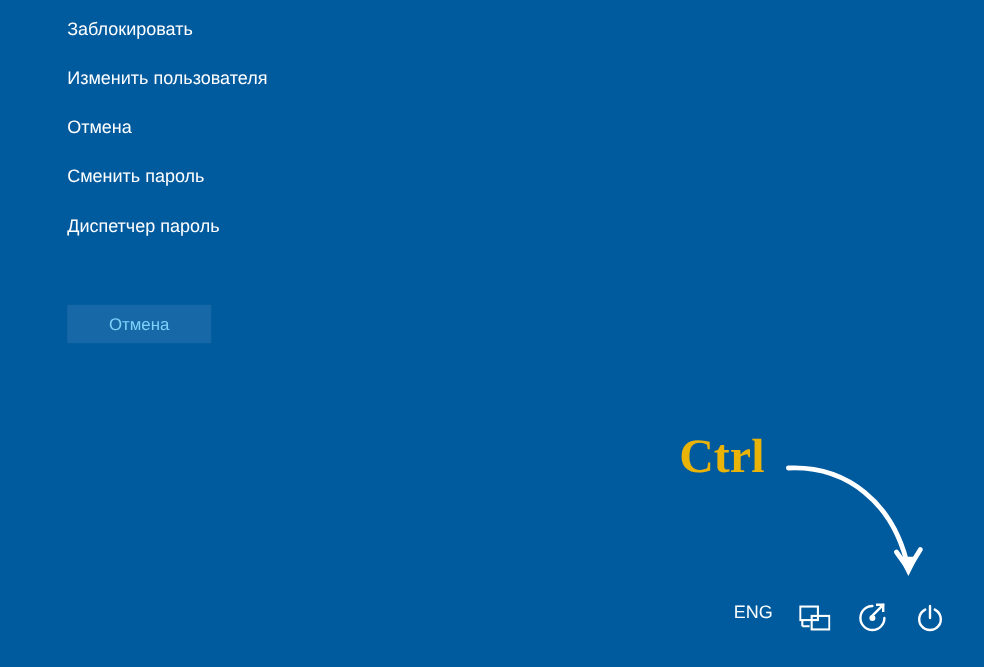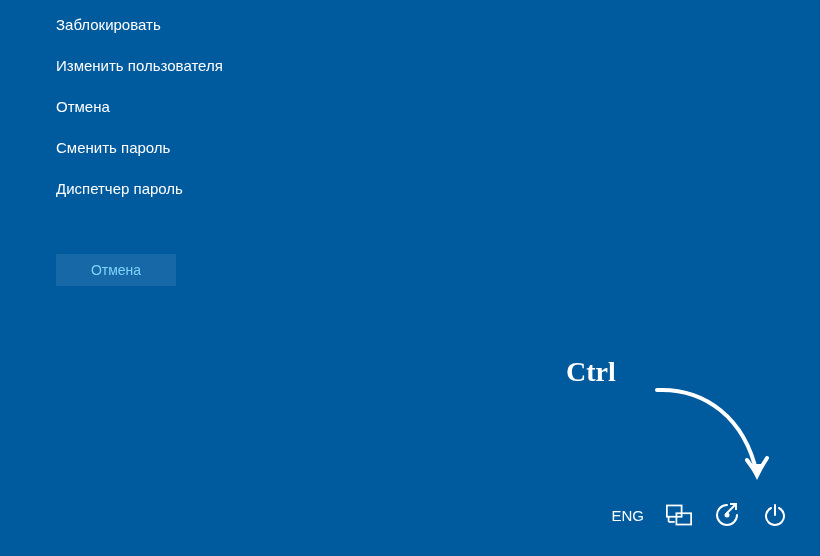--- a/index.html
+++ b/index.html
@@ -38,37 +38,36 @@
       align-items: center;
       justify-content: center;
       cursor: pointer;
       border: none;
     }
     .annotation {
       position: absolute;
       top: 356px;
       left: 566px;
       font-family: "Comic Sans MS", "Segoe Script", cursive;
-      font-size: 28px;
+      font-size: 40px;
       font-weight: bold;
-      color: #ffffff;
+      color: #eab308;
       pointer-events: none;
     }
     .arrow-svg {
       position: absolute;
       top: 378px;
       left: 645px;
       pointer-events: none;
     }
     .bottom-bar {
       position: absolute;
       bottom: 28px;
       right: 32px;
       display: flex;
-      align-items: center;
       gap: 22px;
     }
     .lang-indicator {
       font-size: 15px;
       color: #fff;
       cursor: pointer;
     }
     .tray-icon {
       width: 26px;
       height: 26px;

